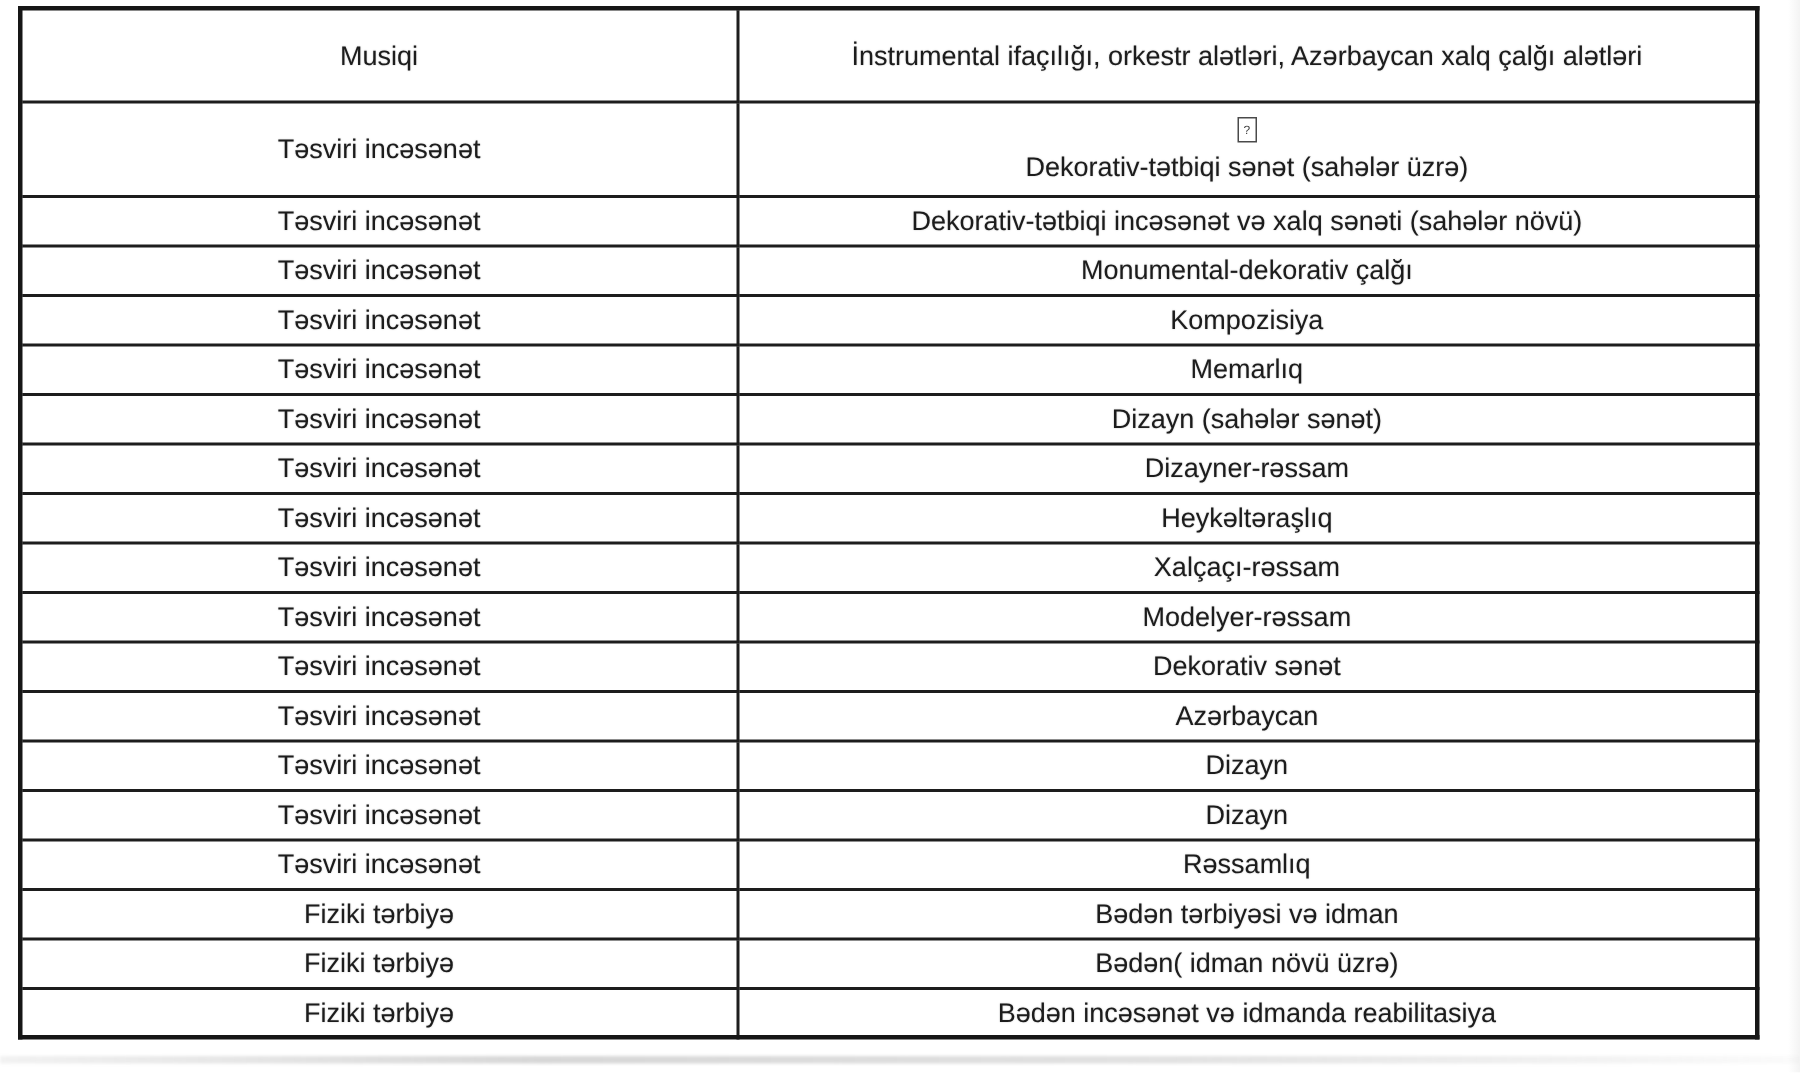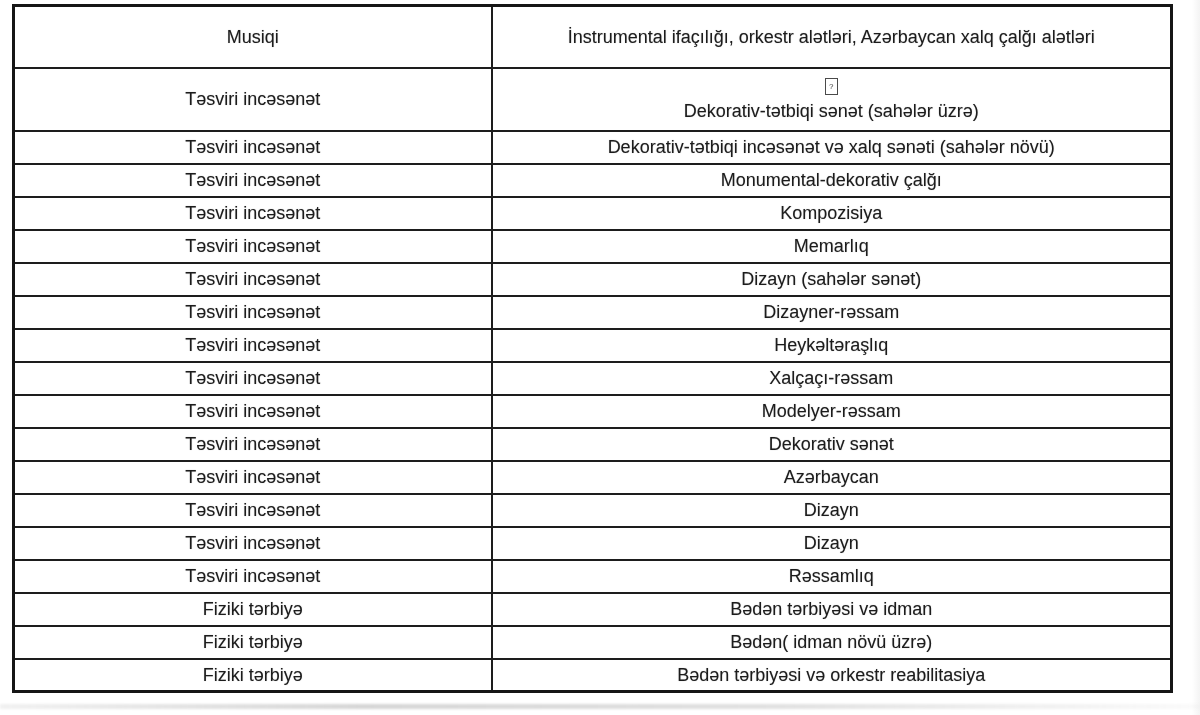--- a/index.html
+++ b/index.html
@@ -165,19 +165,19 @@
         <tr>
           <td>Fiziki tərbiyə</td>
           <td>Bədən tərbiyəsi və idman</td>
         </tr>
         <tr>
           <td>Fiziki tərbiyə</td>
           <td>Bədən( idman növü üzrə)</td>
         </tr>
         <tr>
           <td>Fiziki tərbiyə</td>
-          <td>Bədən tərbiyəsi və orkestr reabilitasiya</td>
+          <td>Bədən incəsənət və idmanda reabilitasiya</td>
         </tr>
       </tbody>
   </table>
   <div class="scan-smudge-bottom"></div>
   <div class="scan-smudge-right"></div>
 </div>
 
 </body></html>

